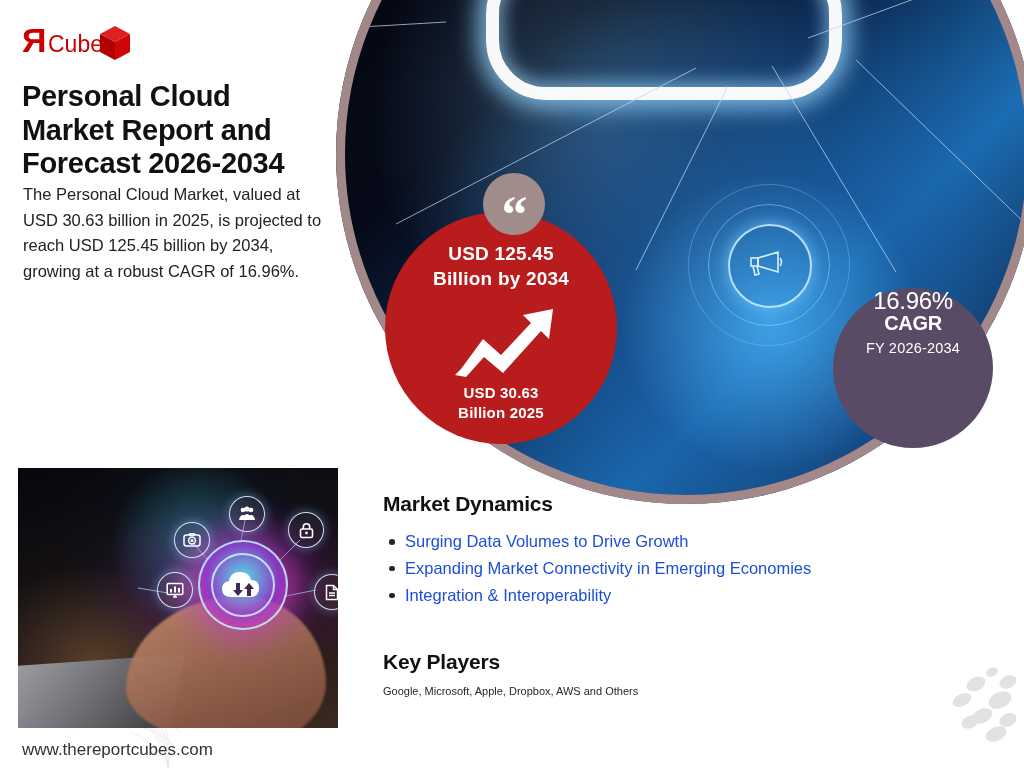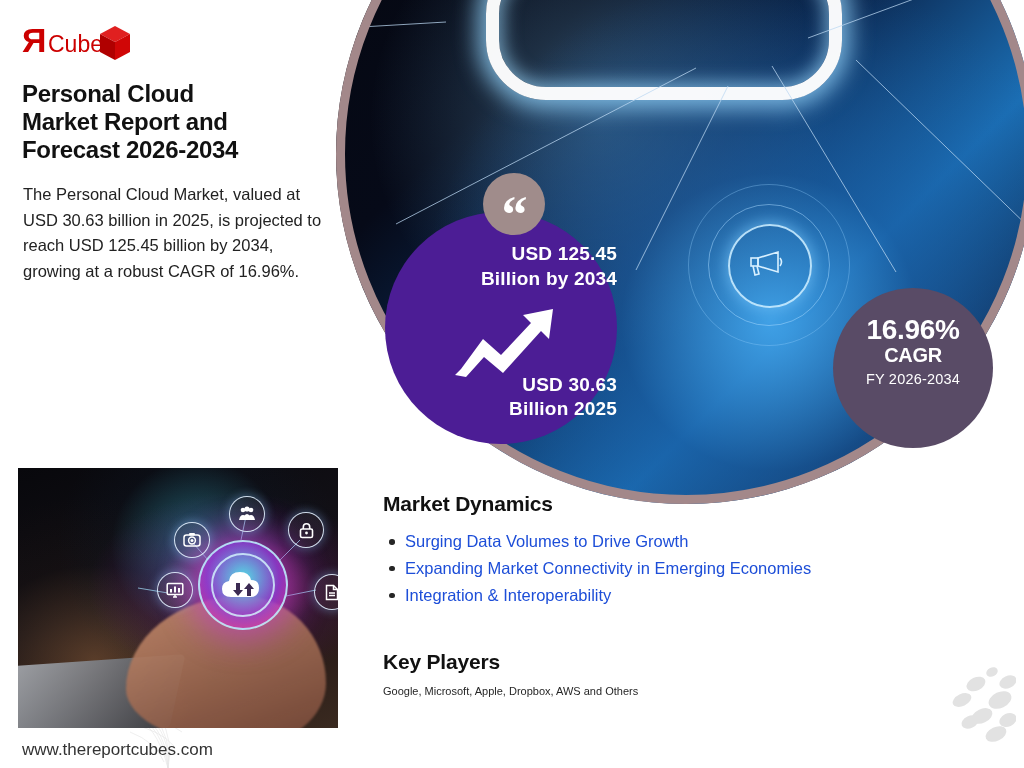--- a/index.html
+++ b/index.html
@@ -35,21 +35,21 @@
     height: 50px;
     z-index: 6;
   }
 
   
   .headline {
     position: absolute;
     left: 22px;
     top: 80px;
     width: 318px;
-    font-size: 24px;
+    font-size: 29px;
     font-weight: 700;
     line-height: 1.16;
     letter-spacing: -0.3px;
     color: #111111;
     z-index: 6;
   }
   .subcopy {
     position: absolute;
     left: 23px;
     top: 182px;
@@ -126,41 +126,41 @@
   }
 
   
   .stat-circle {
     position: absolute;
     left: 385px;
     top: 212px;
     width: 232px;
     height: 232px;
     border-radius: 50%;
-    background: #4c1d95;
+    background: #b91c1c;
     z-index: 5;
     color: #ffffff;
-    text-align: right;
+    text-align: center;
   }
   .stat-top {
     position: absolute;
     top: 30px;
     left: 0;
     right: 0;
     font-size: 19px;
     font-weight: 700;
     line-height: 1.3;
     letter-spacing: 0.2px;
   }
   .stat-bottom {
     position: absolute;
     bottom: 22px;
     left: 0;
     right: 0;
-    font-size: 19px;
+    font-size: 15px;
     font-weight: 700;
     line-height: 1.3;
     letter-spacing: 0.2px;
   }
   .growth-arrow {
     position: absolute;
     left: 68px;
     top: 93px;
     width: 104px;
     height: 72px;
@@ -196,23 +196,22 @@
     top: 288px;
     width: 160px;
     height: 160px;
     border-radius: 50%;
     background: #594b66;
     z-index: 5;
     color: #ffffff;
     text-align: center;
   }
   .cagr-pct {
-    margin-top: 27px;
-    font-size: 28px;
-    font-weight: 700;
+    font-size: 24px;
+    font-weight: 400;
     line-height: 1.06;
     letter-spacing: -0.3px;
   }
   .cagr-label {
     font-size: 20px;
     font-weight: 700;
     line-height: 1.06;
     letter-spacing: -0.3px;
   }
   .cagr-fy {

